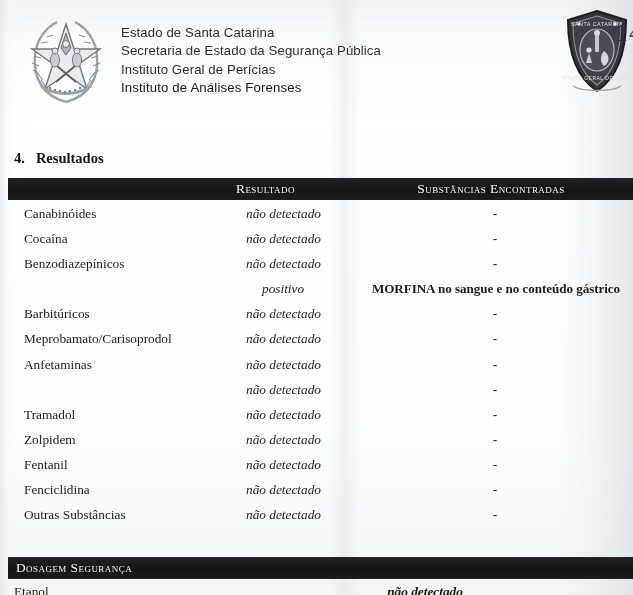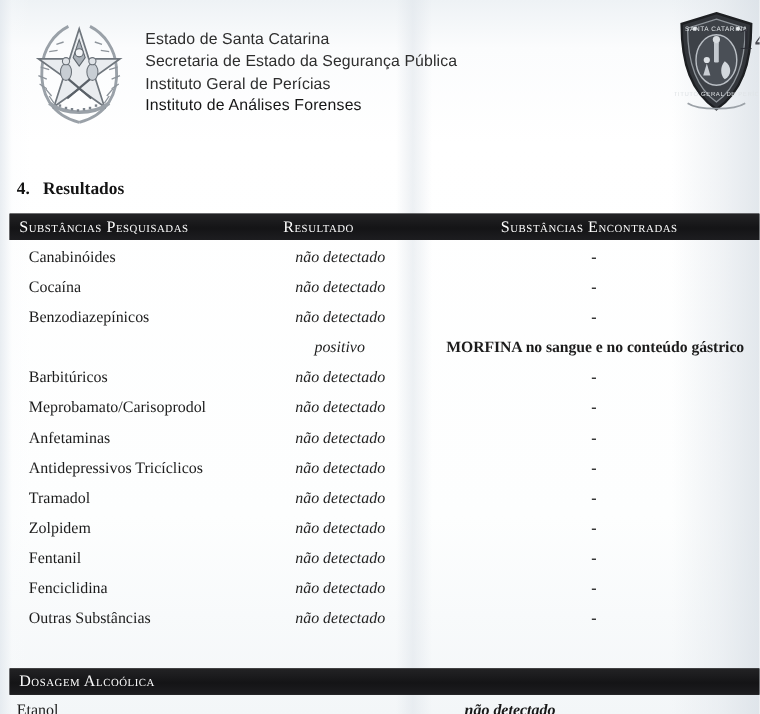--- a/index.html
+++ b/index.html
@@ -294,21 +294,20 @@
     </div>
 
     <div class="page-stamp">14</div>
   </div>
 
   <div class="section-title">
     <span class="num">4.</span><span>Resultados</span>
   </div>
 
   <div class="tbl-head main">
-    <div class="hcell c1">Substâncias Pesquisadas</div>
     <div class="hcell c2">Resultado</div>
     <div class="hcell c3">Substâncias Encontradas</div>
   </div>
 
   <div class="rows" id="results-rows">
       <div class="row">
         <div class="cell c1">Canabinóides</div>
         <div class="cell c2">não detectado</div>
         <div class="cell dash">-</div>
       </div>
@@ -335,21 +334,20 @@
         <div class="cell c1">Meprobamato/Carisoprodol</div>
         <div class="cell c2">não detectado</div>
         <div class="cell dash">-</div>
       </div>
       <div class="row">
         <div class="cell c1">Anfetaminas</div>
         <div class="cell c2">não detectado</div>
         <div class="cell dash">-</div>
       </div>
       <div class="row">
-        <div class="cell c1">Antidepressivos Tricíclicos</div>
         <div class="cell c2">não detectado</div>
         <div class="cell dash">-</div>
       </div>
       <div class="row">
         <div class="cell c1">Tramadol</div>
         <div class="cell c2">não detectado</div>
         <div class="cell dash">-</div>
       </div>
       <div class="row">
         <div class="cell c1">Zolpidem</div>
@@ -367,21 +365,21 @@
         <div class="cell dash">-</div>
       </div>
       <div class="row">
         <div class="cell c1">Outras Substâncias</div>
         <div class="cell c2">não detectado</div>
         <div class="cell dash">-</div>
       </div>
     </div>
 
   <div class="tbl-head alc">
-    <div class="hcell a1">Dosagem Alcoólica</div>
+    <div class="hcell a1">Dosagem Segurança</div>
   </div>
 
   <div class="alc-rows" id="alcohol-rows">
       <div class="alc-row">
         <div class="alc-name">Etanol</div>
         <div class="alc-val">não detectado</div>
       </div>
     </div>
 
 </div>

